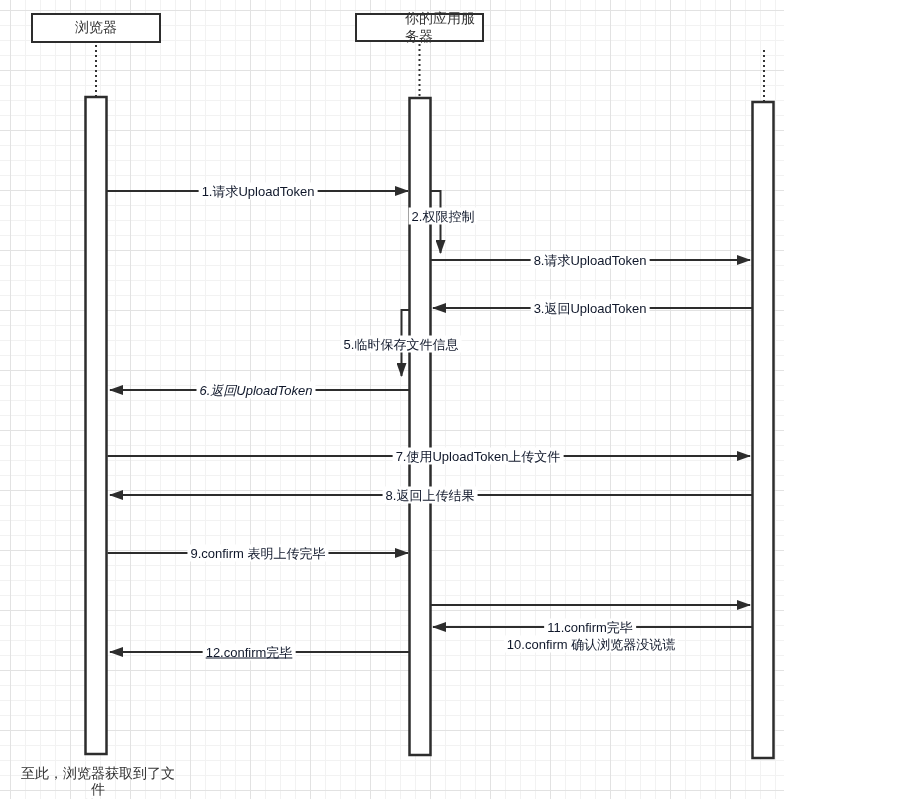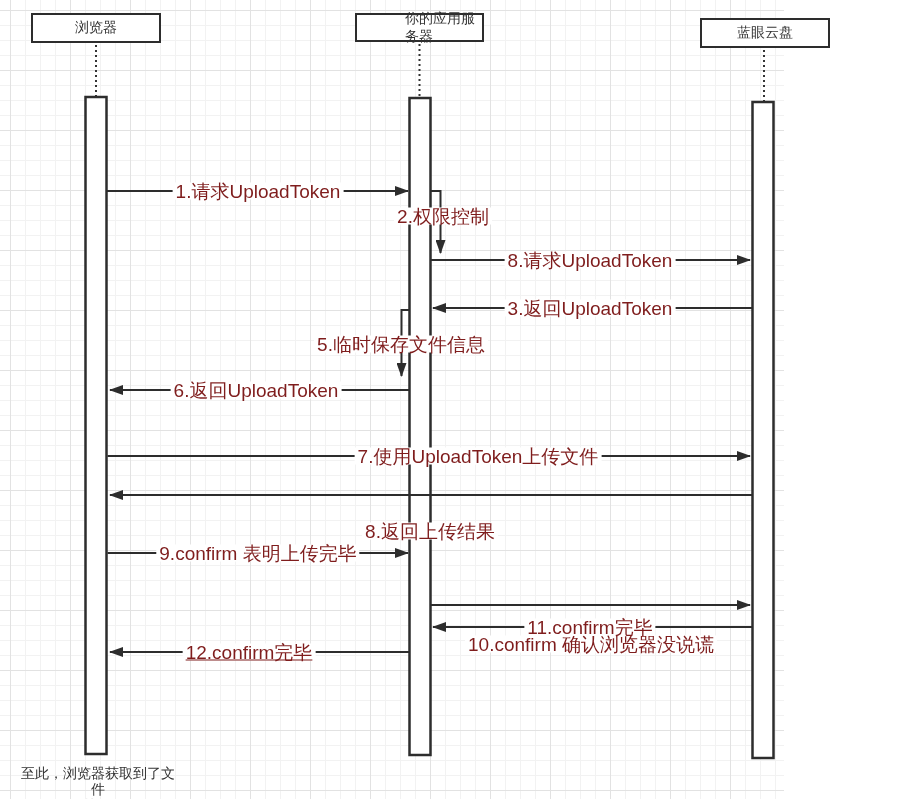--- a/index.html
+++ b/index.html
@@ -35,23 +35,23 @@
     justify-content: center;
     font-size: 14px;
     color: #333333;
     z-index: 2;
   }
   .msg-label {
     position: absolute;
     transform: translate(-50%, -50%);
     background: #ffffff;
     padding: 0 3px;
-    font-size: 19px;
+    font-size: 13px;
     line-height: 17px;
-    color: #7f1d1d;
+    color: #0f172a;
     white-space: nowrap;
     z-index: 3;
   }
   .note {
     position: absolute;
     left: 17px;
     top: 765px;
     width: 162px;
     text-align: center;
     font-size: 14px;
@@ -67,23 +67,20 @@
 </head>
 <body>
 
 <div id="canvas">
 
   <div class="pbox" style="left:31px; top:13px; width:130px; height:30px;">
     <span>浏览器</span>
   </div>
   <div class="pbox" style="left:355px; top:13px; width:129px; height:29px;padding-left:48px;">
     <span>你的应用服务器</span>
-  </div>
-  <div class="pbox" style="left:700px; top:18px; width:130px; height:30px;">
-    <span>蓝眼云盘</span>
   </div>
 
   <svg class="layer" viewBox="0 0 902 799">
     <defs>
       <marker id="ah" markerWidth="14" markerHeight="10" refX="13" refY="5" orient="auto" markerUnits="userSpaceOnUse">
         <path d="M0,0 L14,5 L0,10 Z" fill="#2d2d2d"></path>
       </marker>
     </defs>
 
     <line class="lifeline" x1="96" y1="45" x2="96" y2="96"></line>
@@ -106,23 +103,23 @@
     <path class="arrow" d="M430.5,605 L750,605" marker-end="url(#ah)"></path>
     <path class="arrow" d="M752.5,627 L433,627" marker-end="url(#ah)"></path>
     <path class="arrow" d="M409.5,652 L110,652" marker-end="url(#ah)"></path>
   </svg>
 
   <div class="msg-label" style="left:258px; top:191px;">1.请求UploadToken</div>
   <div class="msg-label" style="left:443px; top:216px;">2.权限控制</div>
   <div class="msg-label" style="left:590px; top:260px;">8.请求UploadToken</div>
   <div class="msg-label" style="left:590px; top:308px;">3.返回UploadToken</div>
   <div class="msg-label" style="left:401px; top:344px;">5.临时保存文件信息</div>
-  <div class="msg-label" style="left:256px; top:390px;">6.返回UploadToken</div>
+  <div class="msg-label" style="left:256px; top:390px;font-style:italic;">6.返回UploadToken</div>
   <div class="msg-label" style="left:430px; top:456px;margin-left:48px;">7.使用UploadToken上传文件</div>
-  <div class="msg-label" style="left:430px; top:495px;margin-top:36px;">8.返回上传结果</div>
+  <div class="msg-label" style="left:430px; top:495px;">8.返回上传结果</div>
   <div class="msg-label" style="left:258px; top:553px;">9.confirm 表明上传完毕</div>
   <div class="msg-label" style="left:591px; top:605px;margin-top:39px;">10.confirm 确认浏览器没说谎</div>
   <div class="msg-label" style="left:590px; top:627px;">11.confirm完毕</div>
   <div class="msg-label" style="left:249px; top:652px;text-decoration:underline;">12.confirm完毕</div>
 
   <div class="note">
     <span>至此，浏览器获取到了文件</span>
     <span>的url</span>
   </div>
 

